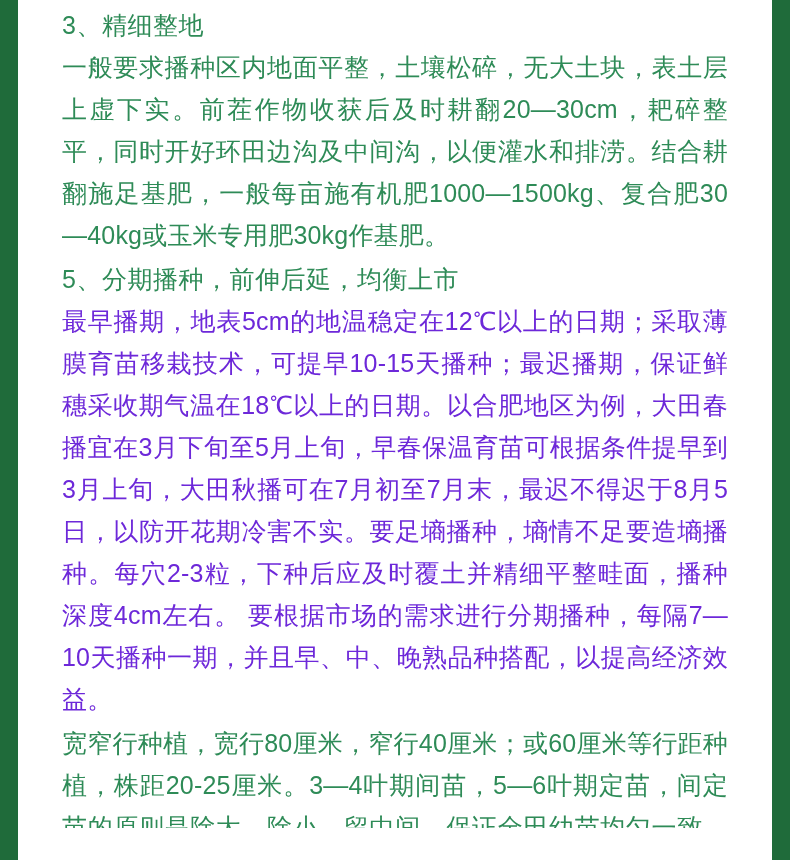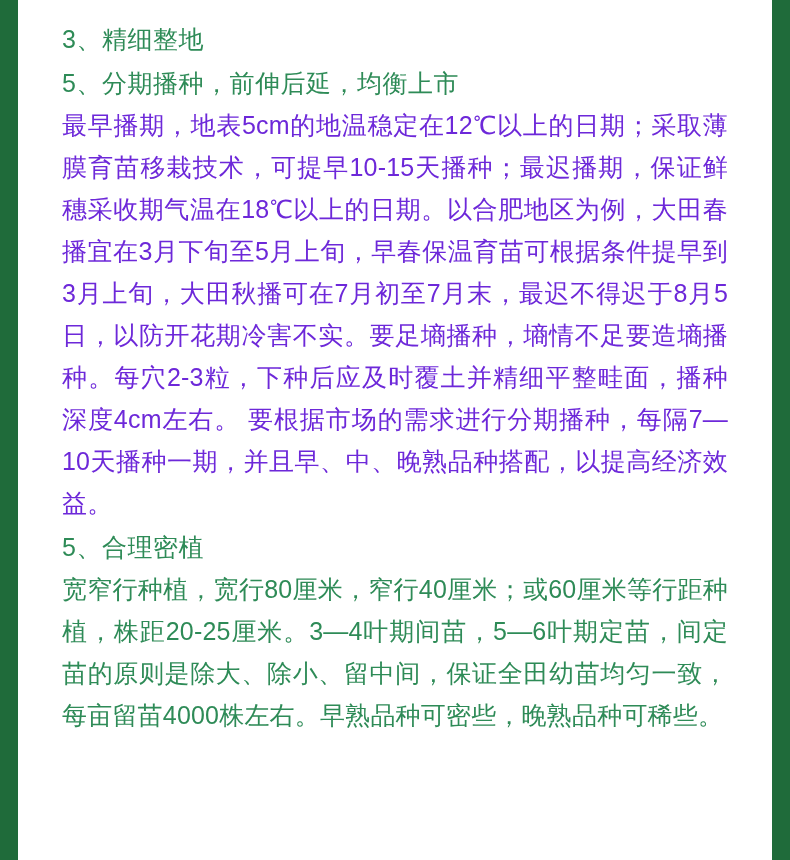--- a/index.html
+++ b/index.html
@@ -32,21 +32,21 @@
     position: absolute;
     right: 0;
     top: 0;
     width: 18px;
     height: 860px;
     background: #1f6b3a;
   }
   .content {
     position: absolute;
     left: 62px;
-    top: 18px;
+    top: 4px;
     width: 666px;
     height: 824px;
     overflow: hidden;
   }
   .section {
     margin: 0 0 2px 0;
   }
   .heading {
     color: #2e8b57;
     font-size: 25px;
@@ -68,26 +68,26 @@
 
 <div class="page" style="background: rgb(255, 255, 255);">
 
   <div class="edge-left" style="background: rgb(31, 107, 58);"></div>
   <div class="edge-right" style="background: rgb(31, 107, 58);"></div>
 
   <div class="content">
 
     <div class="section">
       <div class="heading" style="color: rgb(46, 139, 87);">3、精细整地</div>
+      <div class="para" style="color: rgb(46, 139, 87);">一般要求播种区内地面平整，土壤松碎，无大土块，表土层上虚下实。前茬作物收获后及时耕翻20—30cm，耙碎整平，同时开好环田边沟及中间沟，以便灌水和排涝。结合耕翻施足基肥，一般每亩施有机肥1000—1500kg、复合肥30—40kg或玉米专用肥30kg作基肥。</div>
     </div>
 
     <div class="section">
       <div class="heading" style="color: rgb(46, 139, 87);">5、分期播种，前伸后延，均衡上市</div>
       <div class="para" style="color: #6d28d9;">最早播期，地表5cm的地温稳定在12℃以上的日期；采取薄膜育苗移栽技术，可提早10-15天播种；最迟播期，保证鲜穗采收期气温在18℃以上的日期。以合肥地区为例，大田春播宜在3月下旬至5月上旬，早春保温育苗可根据条件提早到3月上旬，大田秋播可在7月初至7月末，最迟不得迟于8月5日，以防开花期冷害不实。要足墒播种，墒情不足要造墒播种。每穴2-3粒，下种后应及时覆土并精细平整畦面，播种深度4cm左右。 要根据市场的需求进行分期播种，每隔7—10天播种一期，并且早、中、晚熟品种搭配，以提高经济效益。</div>
     </div>
 
     <div class="section">
-      <div class="heading" style="color: rgb(46, 139, 87);">5、合理密植</div>
       <div class="para" style="color: rgb(46, 139, 87);">宽窄行种植，宽行80厘米，窄行40厘米；或60厘米等行距种植，株距20-25厘米。3—4叶期间苗，5—6叶期定苗，间定苗的原则是除大、除小、留中间，保证全田幼苗均匀一致，每亩留苗4000株左右。早熟品种可密些，晚熟品种可稀些。</div>
     </div>
 
   </div>
 </div>
 
 </body></html>

